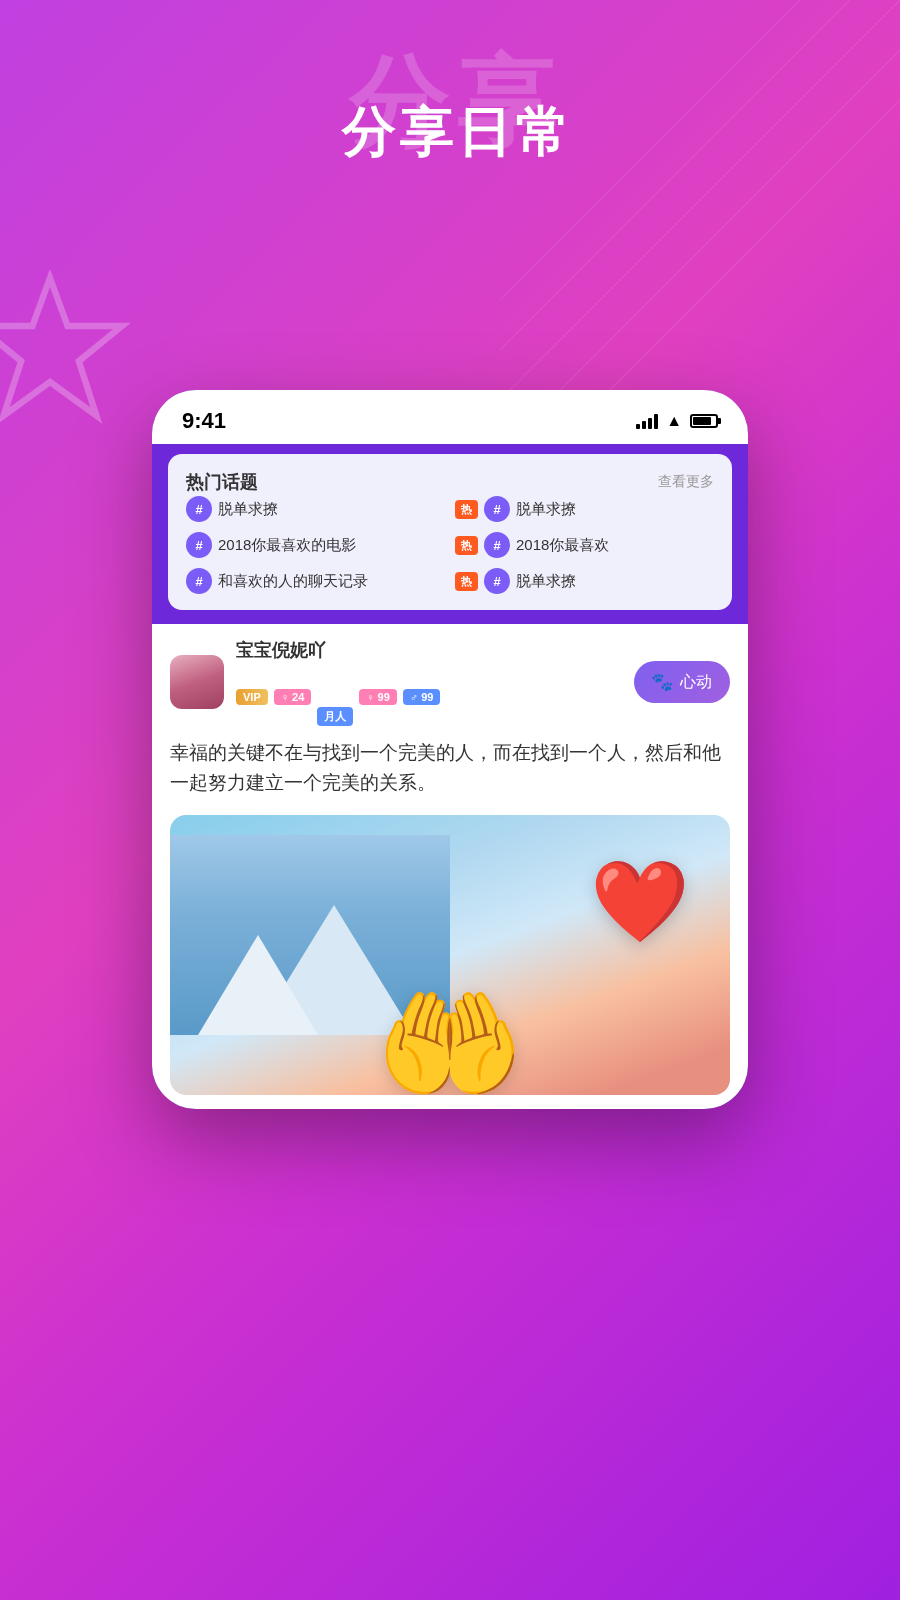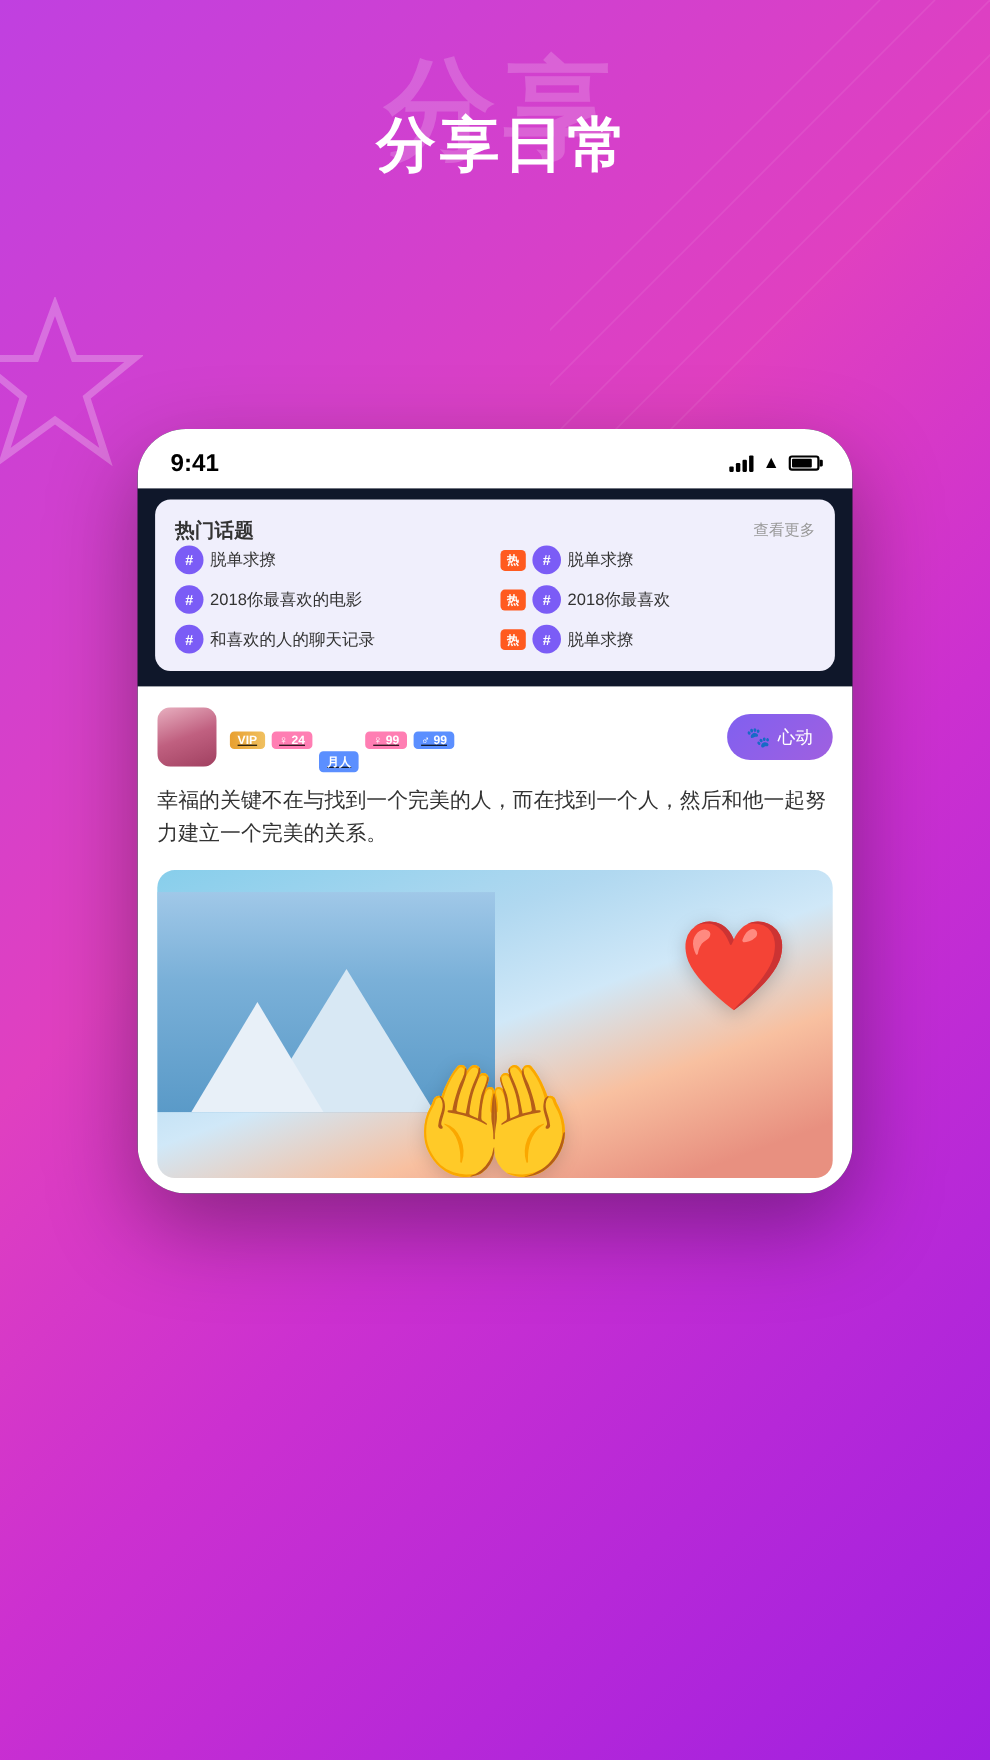--- a/index.html
+++ b/index.html
@@ -66,22 +66,22 @@
       margin-top: 24px;
       letter-spacing: 2px;
     }
 
     
     .phone-wrapper {
       position: absolute;
       top: 390px;
       left: 50%;
       transform: translateX(-50%);
-      width: 650px;
-      background: #0f172a;
+      width: 596px;
+      background: #6d28d9;
       border-radius: 44px;
       padding: 0;
       box-shadow: 0 30px 80px rgba(0,0,0,0.35);
       overflow: hidden;
     }
 
     
     .status-bar {
       background: #fff;
       display: flex;
@@ -293,21 +293,20 @@
       font-size: 18px;
       font-weight: 700;
       color: #333;
     }
     .user-badges {
       display: flex;
       align-items: center;
       gap: 6px;
       margin-top: 5px;
       flex-wrap: wrap;
-      text-decoration: underline;
     }
     .badge {
       font-size: 11px;
       font-weight: 700;
       padding: 2px 7px;
       border-radius: 4px;
       display: inline-flex;
       align-items: center;
     }
     .badge-vip {
@@ -489,20 +488,21 @@
       </div>
     </div>
   </div>
 
   <div class="post-card">
     <div class="post-header">
       <div class="avatar">
         <div class="avatar-img"></div>
       </div>
       <div class="user-info">
+        <div class="username">宝宝倪妮吖</div>
         <div class="user-badges">
           <span class="badge badge-vip">VIP</span>
           <span class="badge badge-female">♀ 24</span>
           <span class="badge badge-verified">月人</span>
           <span class="badge badge-f99">♀ 99</span>
           <span class="badge badge-m99">♂ 99</span>
         </div>
       </div>
       <button class="heart-btn">
         <span class="heart-btn-icon">🐾</span>

